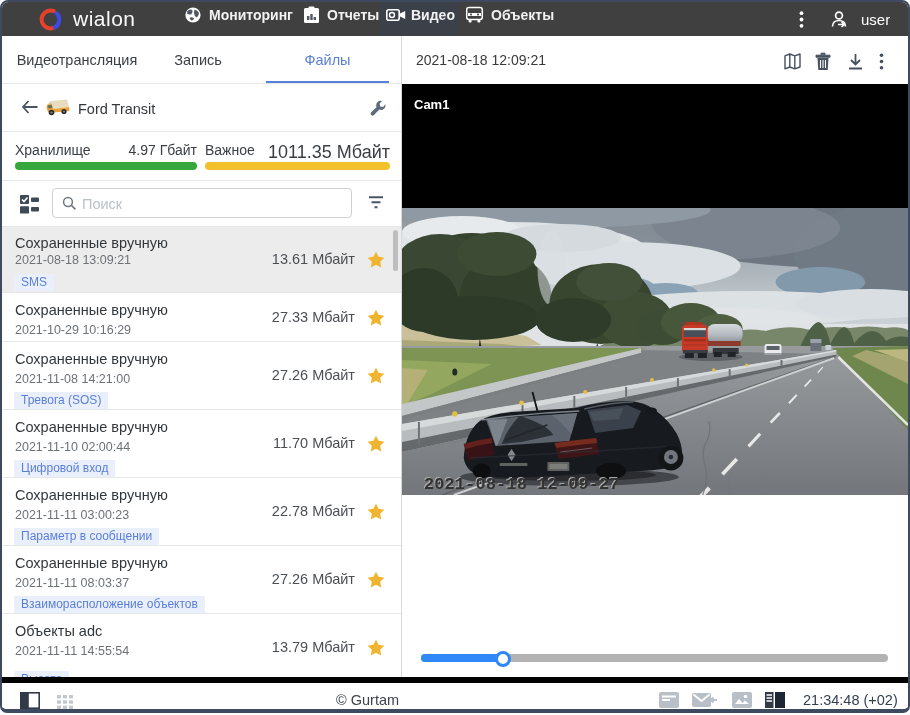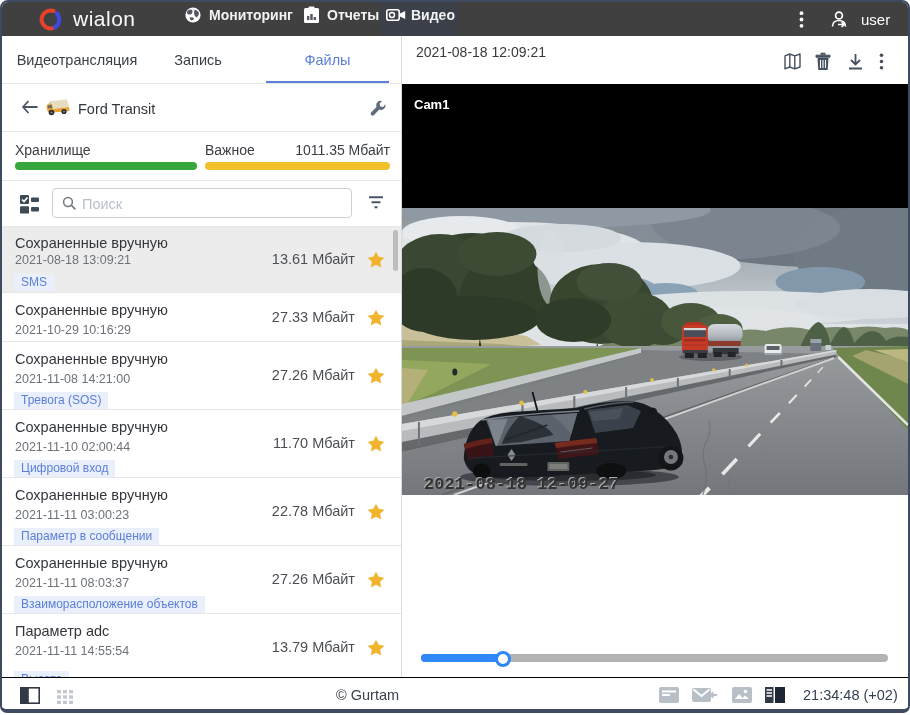--- a/index.html
+++ b/index.html
@@ -23,21 +23,21 @@
     line-height:17px;padding:0 7px;border-radius:0;}
   .rowtitle{position:absolute;left:13px;font-size:14.5px;color:#33373c;}
   .rowdate{position:absolute;left:13px;font-size:12.5px;color:#6d7278;}
   .rowsize{position:absolute;font-size:14.5px;color:#4b4f54;}
   
   #rheader{position:absolute;left:400px;top:34px;width:506px;height:48px;background:#fff;}
   #video{position:absolute;left:400px;top:82px;width:506px;height:400px;background:#000;}
   #controls{position:absolute;left:400px;top:644px;width:506px;height:60px;background:#fff;}
   
   #footer{position:absolute;left:0;top:675px;width:906px;height:32px;background:#fff;
-    border-top:1px solid #000000;}
+    border-top:6px solid #000000;}
 </style>
 </head>
 <body>
 <div id="app">
 
   <div id="nav">
     <svg class="abs" style="left:36px;top:5px" width="25" height="25" viewBox="0 0 25 25">
       <path d="M 15.6 4.0 A 9 9 0 1 0 18.9 18.9" fill="none" stroke="#e8412b" stroke-width="4.1" stroke-linecap="round"></path>
       <path d="M 18.6 6.3 A 9 9 0 0 1 17.0 20.3" fill="none" stroke="#3d49e0" stroke-width="4.1" stroke-linecap="round"></path>
     </svg>
@@ -63,20 +63,31 @@
     </div>
     <div class="abs" style="left:378px;top:0;width:78px;height:34px;background:#3c4149"></div>
     <div class="navitem" style="left:384px">
       <svg width="20" height="16" viewBox="0 0 20 16">
           <rect x="0.8" y="2.8" width="12.4" height="10.4" rx="2" fill="none" stroke="#fff" stroke-width="1.6"></rect>
           <circle cx="6" cy="8" r="2.5" fill="none" stroke="#fff" stroke-width="1.4"></circle>
           <path d="M19.2 4 v8 l-5.2-2.6 v-2.8 z" fill="#fff"></path>
         </svg>
       <span style="margin-left:-2px">Видео</span>
     </div>
+    <div class="navitem" style="left:463px">
+      <svg width="19" height="17" viewBox="0 0 19 17">
+          <rect x="1.7" y="1.5" width="15.6" height="12" rx="2.2" fill="none" stroke="#fff" stroke-width="1.5"></rect>
+          <rect x="3" y="7" width="13" height="3" fill="#fff"></rect>
+          <rect x="5" y="7.6" width="2" height="1.8" fill="#53575f"></rect>
+          <rect x="12" y="7.6" width="2" height="1.8" fill="#53575f"></rect>
+          <rect x="3.6" y="13.8" width="3" height="2.6" rx="1" fill="#fff"></rect>
+          <rect x="12.4" y="13.8" width="3" height="2.6" rx="1" fill="#fff"></rect>
+        </svg>
+      <span>Объекты</span>
+    </div>
     <svg class="abs" style="left:797px;top:9px" width="5" height="17" viewBox="0 0 5 17">
         <circle cx="2.5" cy="2.2" r="1.9" fill="#fff"></circle>
         <circle cx="2.5" cy="8.5" r="1.9" fill="#fff"></circle>
         <circle cx="2.5" cy="14.8" r="1.9" fill="#fff"></circle>
       </svg>
     <svg class="abs" style="left:828px;top:8px" width="19" height="19" viewBox="0 0 19 19">
       <circle cx="9" cy="5.5" r="3.4" fill="none" stroke="#fff" stroke-width="1.7"></circle>
       <path d="M2.5 16.5 c0-4 3-6 6.5-6 c3.5 0 6.5 2 6.5 6" fill="none" stroke="#fff" stroke-width="1.7"></path>
       <path d="M8 14.5 h6 m-2.5-2.5 l2.8 2.5 l-2.8 2.5" fill="none" stroke="#fff" stroke-width="1.6"></path>
     </svg>
@@ -104,23 +115,24 @@
       <circle cx="8.5" cy="14.5" r="1.1" fill="#888"></circle>
       <circle cx="21" cy="13.5" r="1" fill="#888"></circle>
     </svg>
     <div class="abs" style="left:76px;top:65px;font-size:14.5px;color:#33373c;">Ford Transit</div>
     <svg class="abs" style="left:368px;top:64px" width="17" height="17" viewBox="0 0 17 17">
       <path d="M15.2 4.2 a4.4 4.4 0 0 1 -5.9 5.4 L4 15 a1.9 1.9 0 0 1 -2.7 -2.7 L6.6 7 a4.4 4.4 0 0 1 5.4 -5.9 L9.6 3.5 l0.6 3 l3 0.6 Z" fill="#5d6b7c"></path>
     </svg>
     <div class="seprow" style="top:95px"></div>
 
     <div class="abs" style="left:13px;top:106px;font-size:14px;color:#3a3e43">Хранилище</div>
+    <div class="abs" style="left:0px;top:106px;width:195px;text-align:right;font-size:14px;color:#3a3e43">4.97 Гбайт</div>
     <div class="abs" style="left:13px;top:126px;width:182px;height:8px;border-radius:4px;background:#35a73c"></div>
     <div class="abs" style="left:203px;top:106px;font-size:14px;color:#3a3e43">Важное</div>
-    <div class="abs" style="left:198px;top:106px;width:190px;text-align:right;font-size:14px;color:#3a3e43">1011.35 Мбайт</div>
+    <div class="abs" style="left:198px;top:106px;width:190px;text-align:right;font-size:18px;color:#3a3e43">1011.35 Мбайт</div>
     <div class="abs" style="left:203px;top:126px;width:185px;height:8px;border-radius:4px;background:#f2c12c"></div>
     <div class="seprow" style="top:144px"></div>
 
     <svg class="abs" style="left:17px;top:158px" width="20" height="20" viewBox="0 0 20 20">
       <rect x="1" y="1" width="9" height="9" rx="1" fill="#3f4a57"></rect>
         <path d="M3 5.5 l2 2 l3.5-4" stroke="#fff" stroke-width="1.6" fill="none"></path>
       <rect x="12" y="3.5" width="8" height="4.5" rx="1" fill="#3f4a57"></rect>
       <rect x="1" y="11.5" width="9" height="8" rx="1" fill="#3f4a57" transform="scale(1,0.93) translate(0,1.6)"></rect>
       <rect x="12" y="13" width="8" height="4.5" rx="1" fill="#3f4a57"></rect>
     </svg>
@@ -183,34 +195,34 @@
         <div class="abs" style="left:0;top:510px;width:399px;height:68px;border-bottom:1px solid #e7e7e7;box-sizing:border-box;">
           <div class="rowtitle" style="top:9px">Сохраненные вручную</div>
           <div class="rowdate" style="top:30px">2021-11-11 08:03:37</div>
           <div class="rowsize" style="right:46px;top:25px">27.26 Мбайт</div>
           <div class="abs" style="left:365px;top:25px"><svg width="18" height="17" viewBox="0 0 21 20">
               <path d="M10.5 0.8 L13.6 6.9 L20.3 7.9 L15.4 12.6 L16.6 19.3 L10.5 16.1 L4.4 19.3 L5.6 12.6 L0.7 7.9 L7.4 6.9 Z" fill="#f0b42f"></path>
             </svg></div>
           <div class="abs" style="left:12px;top:48px"><span class="tagpill">Взаиморасположение объектов</span></div>
         </div>
         <div class="abs" style="left:0;top:578px;width:399px;height:68px;border-bottom:1px solid #e7e7e7;box-sizing:border-box;">
-          <div class="rowtitle" style="top:9px">Параметр adc</div>
+          <div class="rowtitle" style="top:9px">Объекты adc</div>
           <div class="rowdate" style="top:30px">2021-11-11 14:55:54</div>
           <div class="rowsize" style="right:46px;top:25px">13.79 Мбайт</div>
           <div class="abs" style="left:365px;top:25px"><svg width="18" height="17" viewBox="0 0 21 20">
               <path d="M10.5 0.8 L13.6 6.9 L20.3 7.9 L15.4 12.6 L16.6 19.3 L10.5 16.1 L4.4 19.3 L5.6 12.6 L0.7 7.9 L7.4 6.9 Z" fill="#f0b42f"></path>
             </svg></div>
           <div class="abs" style="left:12px;top:55px"><span class="tagpill">Высота</span></div>
         </div>
         <div class="abs" style="left:391px;top:194px;width:5px;height:41px;border-radius:3px;background:#bdbdbd"></div>
       </div>
   </div>
 
   <div id="rheader">
-    <div class="abs" style="left:14px;top:8px;font-size:14px;color:#3a3a3a">2021-08-18 12:09:21</div>
+    <div class="abs" style="left:14px;top:16px;font-size:14px;color:#3a3a3a">2021-08-18 12:09:21</div>
     <svg class="abs" style="left:382px;top:17px" width="17" height="17" viewBox="0 0 17 17">
         <path d="M1 2.8 L5.8 1 L10.8 2.8 L16 1 V14 L10.8 15.8 L5.8 14 L1 15.8 Z M5.8 1 V14 M10.8 2.8 V15.8" fill="none" stroke="#46505e" stroke-width="1.4" stroke-linejoin="round"></path>
       </svg>
     <svg class="abs" style="left:413px;top:16px" width="16" height="19" viewBox="0 0 16 19">
         <path d="M1 3.2 h14 v2 h-14 z M6 2.8 v-1.6 h4 v1.6" fill="#46505e" stroke="#46505e" stroke-width="1"></path>
         <path d="M2.5 6 h11 l-0.8 12 h-9.4 z" fill="#46505e"></path>
         <path d="M5.5 8 v8 M8 8 v8 M10.5 8 v8" stroke="#fff" stroke-width="1.1"></path>
       </svg>
     <svg class="abs" style="left:445px;top:17px" width="17" height="17" viewBox="0 0 17 17">
         <path d="M8.5 1 V11 M4 7 l4.5 4.5 L13 7" fill="none" stroke="#46505e" stroke-width="1.8"></path>

